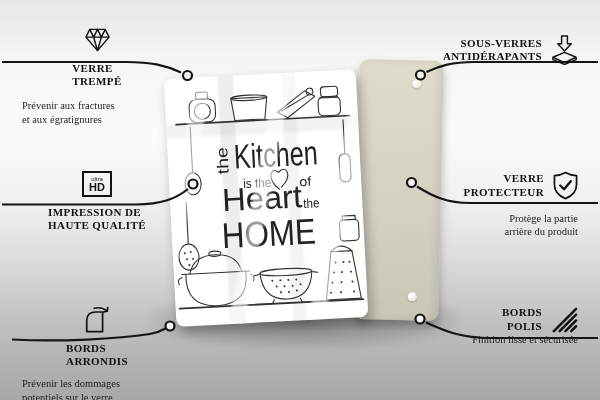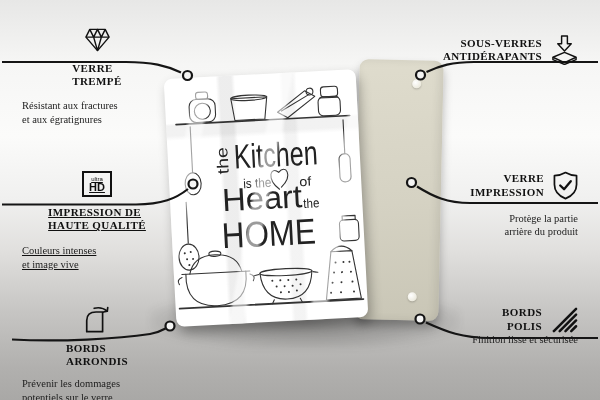--- a/index.html
+++ b/index.html
@@ -45,21 +45,21 @@
   .callout.left  .co-head{padding-left:20px;flex-direction:column;}
   .callout.right .co-head{justify-content:flex-end;padding-right:20px;}
   .co-title{font-weight:bold;font-size:11px;line-height:1.2;letter-spacing:.4px;}
   .callout.right .co-title{text-align:right;}
   .co-desc{font-size:10.5px;line-height:1.28;color:#1c1c1c;}
   .callout.left  .co-desc{padding-left:20px;}
   .callout.right{text-align:right;}
   .callout.right .co-desc{padding-right:20px;}
   #co-tl{left:2px;top:27px;}   #co-tl .co-desc{margin-top:11px;}
   #co-tr{left:428px;top:35px;} #co-tr .co-desc{margin-top:11px;}
-  #co-ml{left:2px;top:171px;text-decoration:underline;}  #co-ml .co-desc{margin-top:12px;}
+  #co-ml{left:2px;top:171px;}  #co-ml .co-desc{margin-top:12px;}
   #co-mr{left:428px;top:171px;}#co-mr .co-desc{margin-top:12px;}
   #co-bl{left:2px;top:306px;}  #co-bl .co-desc{margin-top:9px;}
   #co-br{left:428px;top:306px;}#co-br .co-desc{}
 
   .icon{flex:0 0 auto;display:block;}
   .uhd{width:26px;height:22px;border:2px solid #111;display:flex;flex-direction:column;
        align-items:center;justify-content:center;font-family:"Liberation Sans",sans-serif;}
   .uhd .s1{font-size:6px;line-height:6px;} .uhd .s2{font-size:11px;line-height:11px;font-weight:bold;}
 </style>
 </head>
@@ -222,21 +222,21 @@
           <path d="M6,2 H22 L26,10 L14,24 L2,10 Z"></path>
           <path d="M2,10 H26 M6,2 L10,10 L14,24 M22,2 L18,10 L14,24 M10,10 L14,2 L18,10"></path>
         </g>
       </svg>
       <div class="co-title">
         <div>VERRE</div>
         <div>TREMPÉ</div>
       </div>
     </div>
     <div class="co-desc">
-      <div>Résistant aux fractures</div>
+      <div>Prévenir aux fractures</div>
       <div>et aux égratignures</div>
     </div>
   </div>
 
   <div class="callout right" id="co-tr">
     <div class="co-head">
       <div class="co-title">
         <div>SOUS-VERRES</div>
         <div>ANTIDÉRAPANTS</div>
       </div>
@@ -254,31 +254,27 @@
     <div class="co-head">
       <div class="uhd icon">
         <span class="s1">ultra</span>
         <span class="s2">HD</span>
       </div>
       <div class="co-title">
         <div>IMPRESSION DE</div>
         <div>HAUTE QUALITÉ</div>
       </div>
     </div>
-    <div class="co-desc">
-      <div>Couleurs intenses</div>
-      <div>et image vive</div>
-    </div>
   </div>
 
   <div class="callout right" id="co-mr">
     <div class="co-head">
       <div class="co-title">
         <div>VERRE</div>
-        <div>IMPRESSION</div>
+        <div>PROTECTEUR</div>
       </div>
       <svg class="icon" width="25" height="29" viewBox="0 0 26 30">
         <path d="M13,1.5 C17,3.8 20.8,4.8 24.5,4.8 V14 C24.5,21.6 19.8,26 13,28.6 C6.2,26 1.5,21.6 1.5,14 V4.8 C5.2,4.8 9,3.8 13,1.5 Z" fill="none" stroke="#111" stroke-width="1.8" stroke-linejoin="round"></path>
         <path d="M7.5,15 L11.5,18.8 L18.5,10.5" fill="none" stroke="#111" stroke-width="2.4" stroke-linecap="round" stroke-linejoin="round"></path>
       </svg>
     </div>
     <div class="co-desc">
       <div>Protège la partie</div>
       <div>arrière du produit</div>
     </div>

